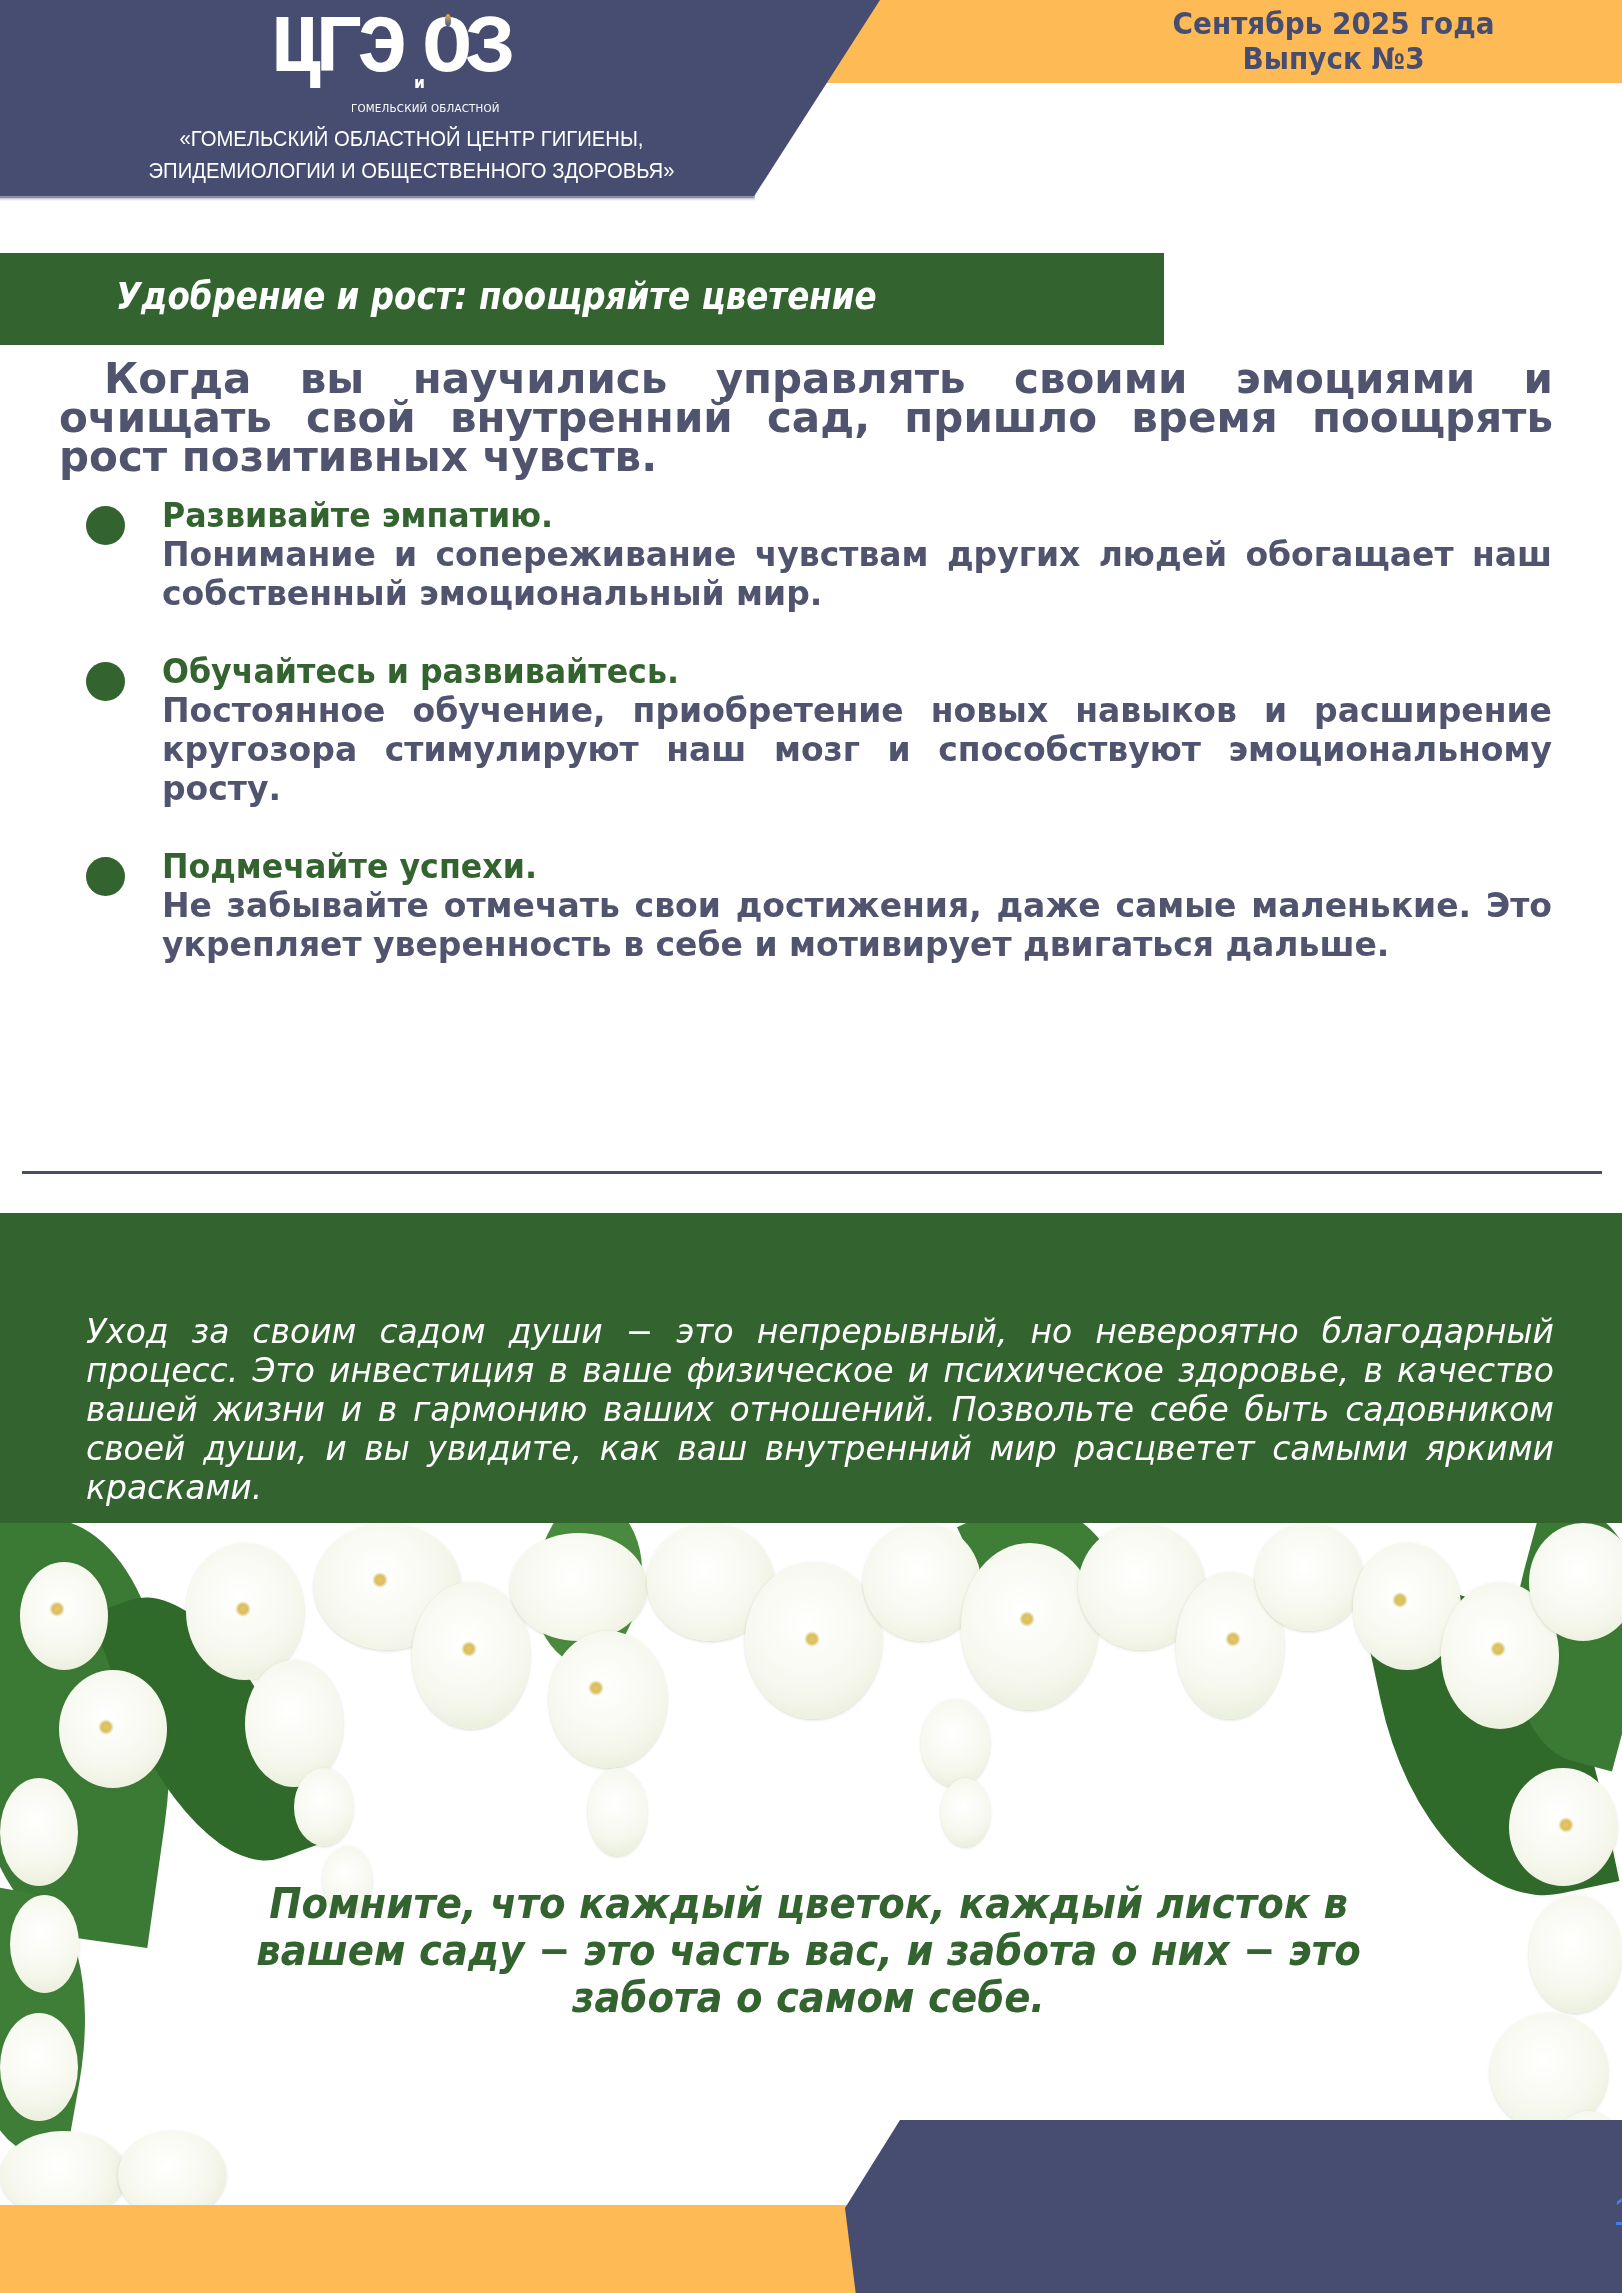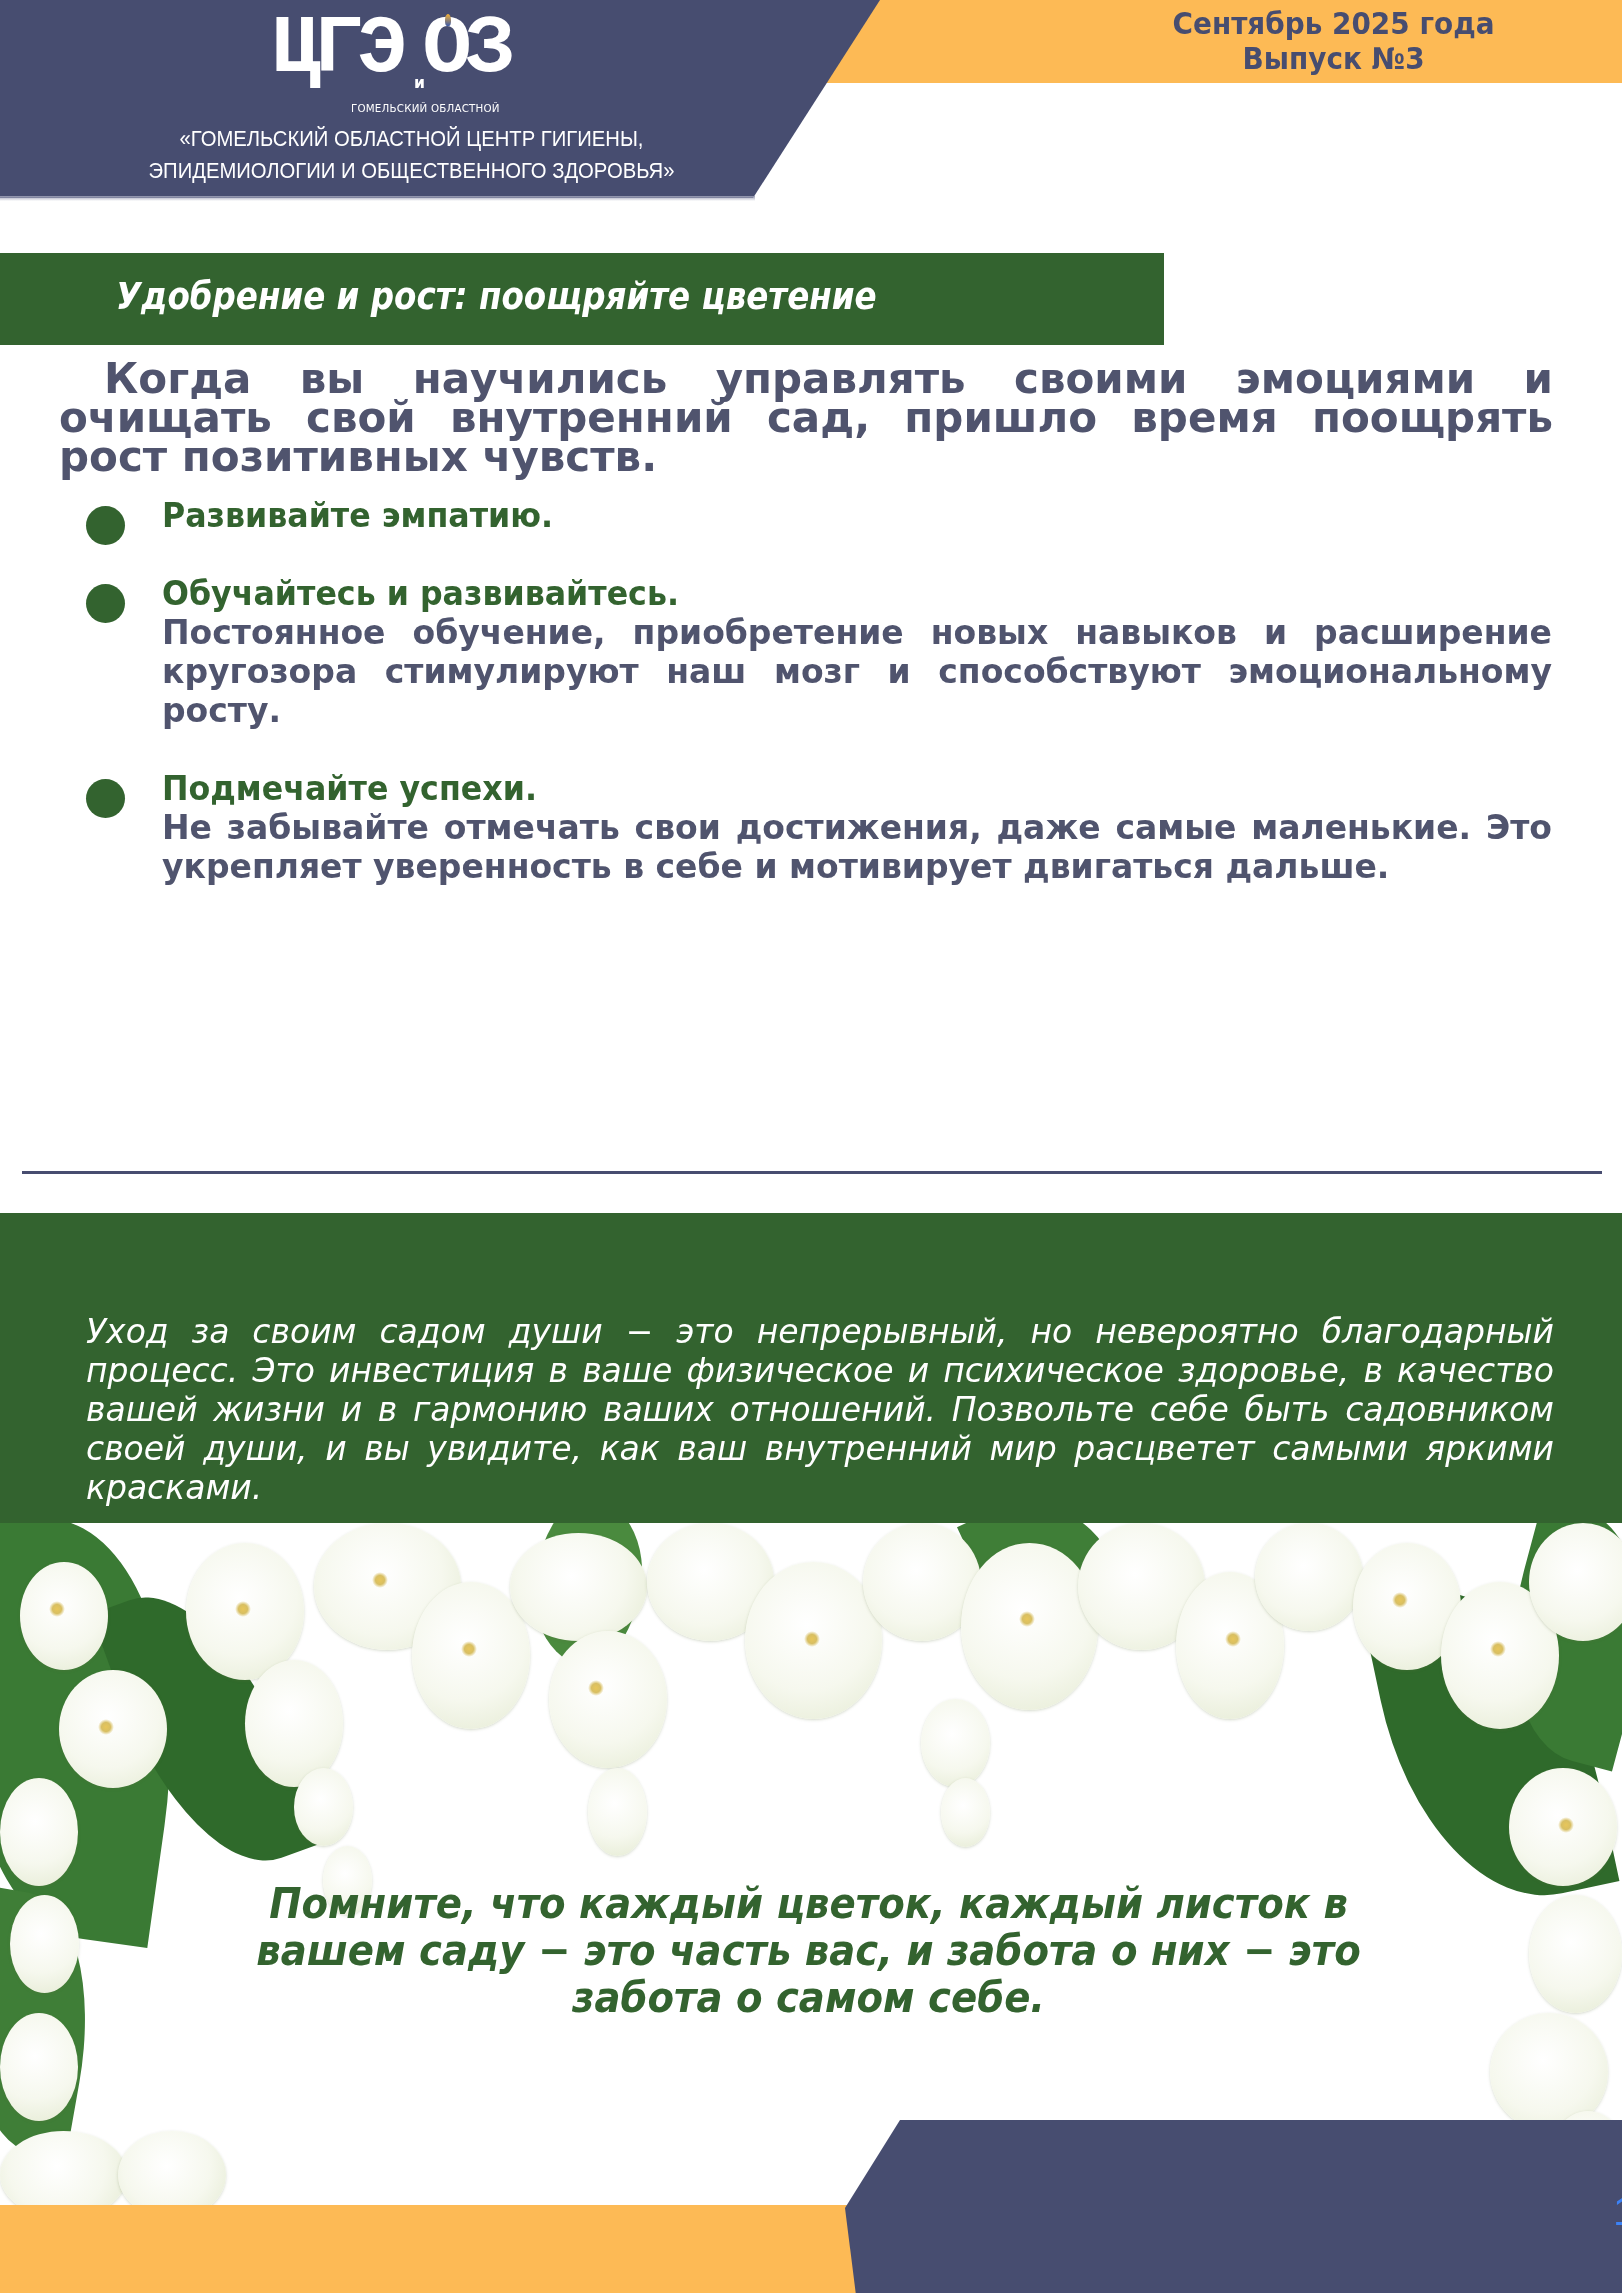--- a/index.html
+++ b/index.html
@@ -79,20 +79,21 @@
 
 <div class="abs title-bar"></div>
 <div class="abs title-text">Удобрение и рост: поощряйте цветение</div>
 
 <div class="abs intro">Когда вы научились управлять своими эмоциями и очищать свой внутренний сад, пришло время поощрять рост позитивных чувств.</div>
 
 <div class="abs list">
   <div class="item">
     <span class="bullet"></span>
     <div class="item-title">Развивайте эмпатию.</div>
+    <div class="item-text">Понимание и сопереживание чувствам других людей обогащает наш собственный эмоциональный мир.</div>
   </div>
   <div class="item">
     <span class="bullet"></span>
     <div class="item-title">Обучайтесь и развивайтесь.</div>
     <div class="item-text">Постоянное обучение, приобретение новых навыков и расширение кругозора стимулируют наш мозг и способствуют эмоциональному росту.</div>
   </div>
   <div class="item">
     <span class="bullet"></span>
     <div class="item-title">Подмечайте успехи.</div>
     <div class="item-text">Не забывайте отмечать свои достижения, даже самые маленькие. Это укрепляет уверенность в себе и мотивирует двигаться дальше.</div>

